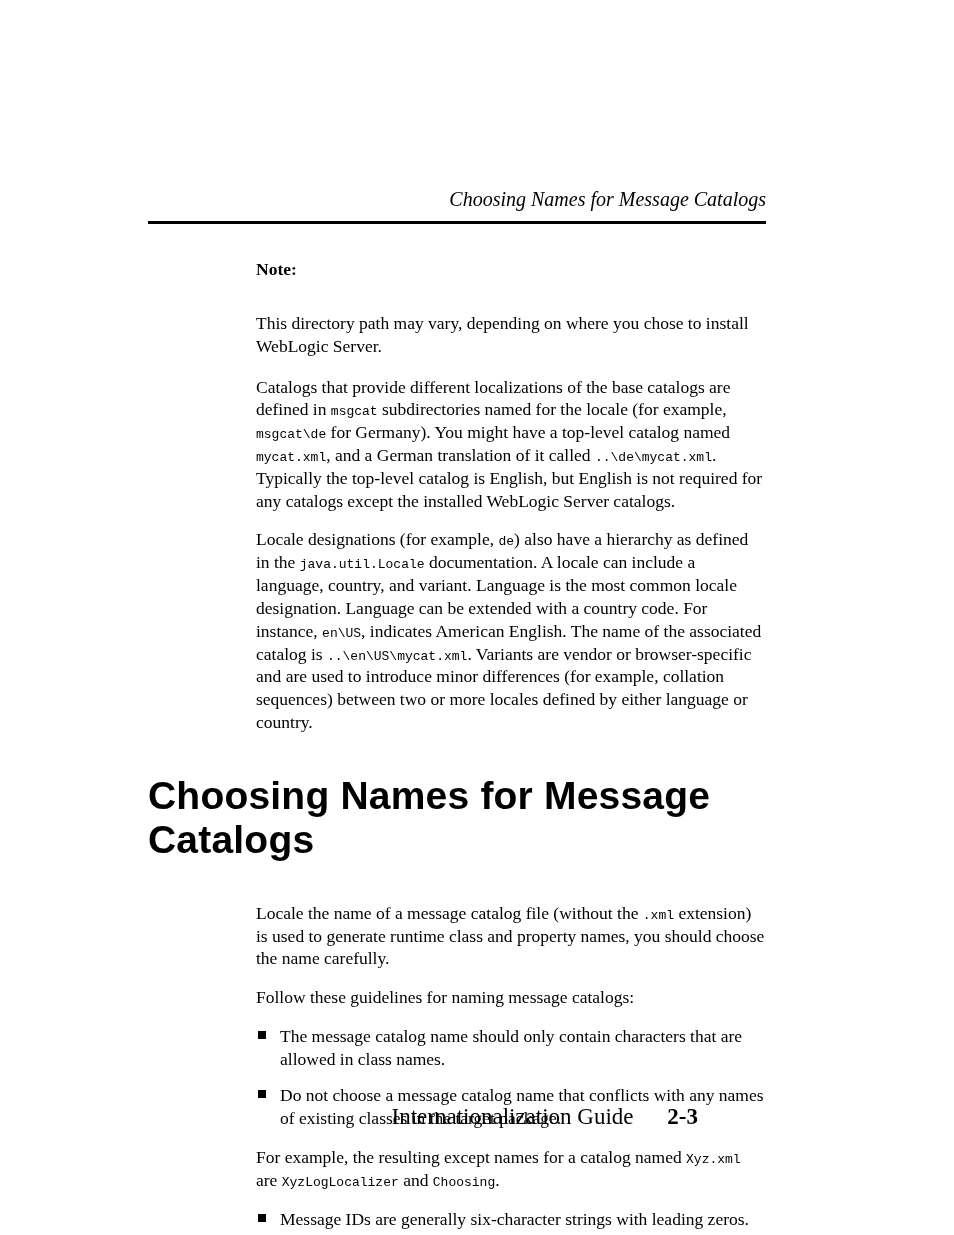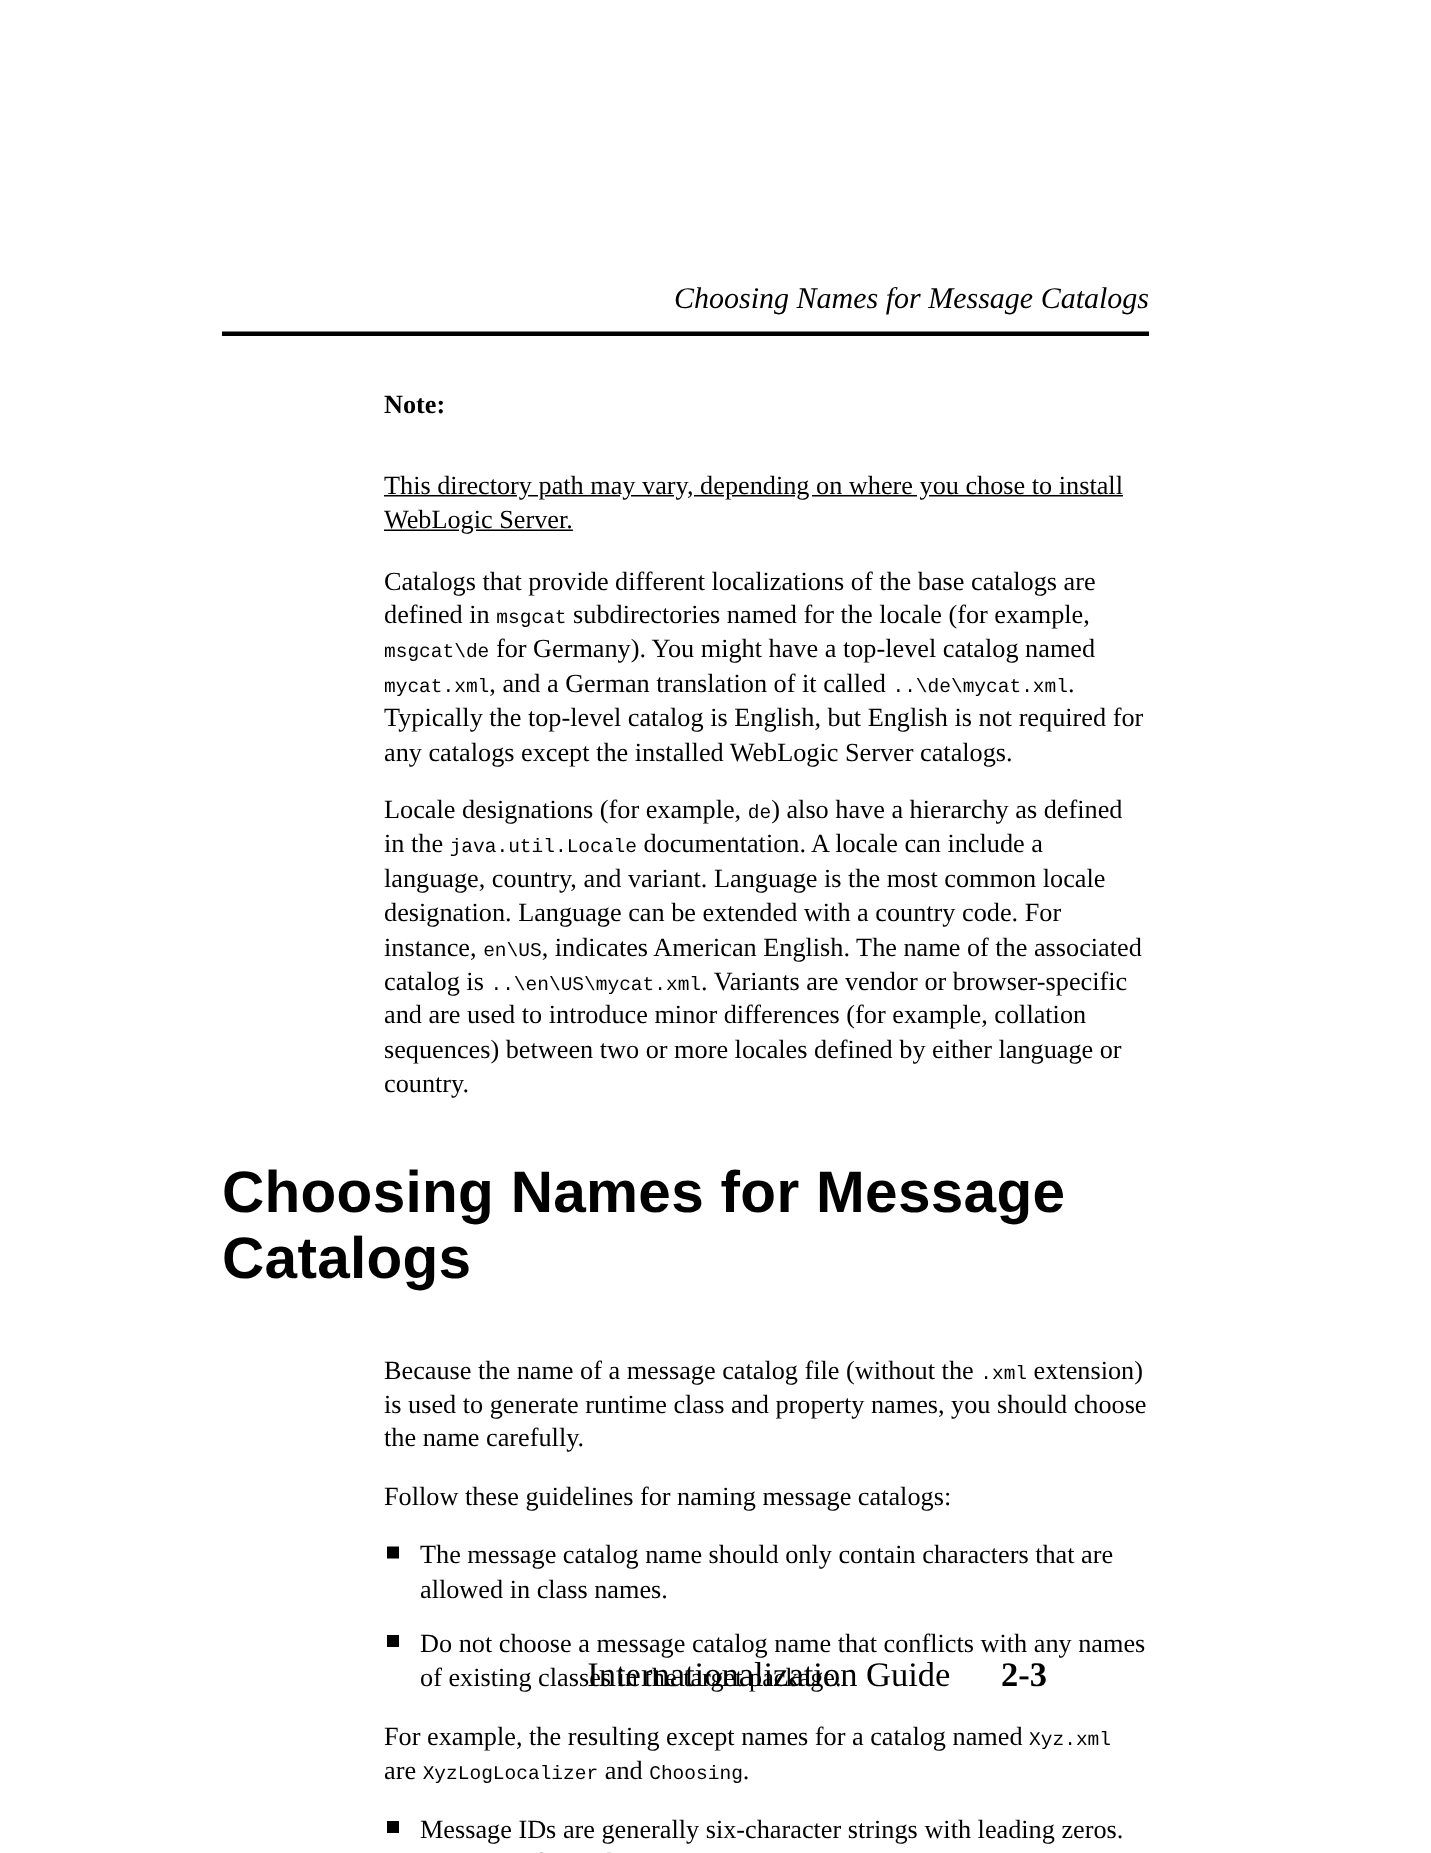--- a/index.html
+++ b/index.html
@@ -40,21 +40,20 @@
     margin-bottom: 18px;
     flex-direction: column;
   }
   .note-label {
     font-weight: bold;
     width: 54px;
     flex: 0 0 54px;
   }
   .note-text {
     flex: 1;
-    text-decoration: underline;
   }
   .para {
     margin-bottom: 16px;
   }
   code, .mono {
     font-family: "Courier New", Courier, monospace;
     font-size: 13px;
   }
   h1.section {
     font-family: "Arial Narrow", "Helvetica Neue", Arial, sans-serif;
@@ -118,21 +117,21 @@
       <span>Locale designations (for example, </span><code>de</code><span>) also have a hierarchy as defined in the </span><code>java.util.Locale</code><span> documentation. A locale can include a language, country, and variant. Language is the most common locale designation. Language can be extended with a country code. For instance, </span><code>en\US</code><span>, indicates American English. The name of the associated catalog is </span><code>..\en\US\mycat.xml</code><span>. Variants are vendor or browser-specific and are used to introduce minor differences (for example, collation sequences) between two or more locales defined by either language or country.</span>
     </div>
 
   </div>
 
   <h1 class="section">Choosing Names for Message Catalogs</h1>
 
   <div class="body-block">
 
     <div class="para">
-      <span>Because the name of a message catalog file (without the </span><code>.xml</code><span> extension) is used to generate runtime class and property names, you should choose the name carefully.</span>
+      <span>Locale the name of a message catalog file (without the </span><code>.xml</code><span> extension) is used to generate runtime class and property names, you should choose the name carefully.</span>
     </div>
 
     <div class="para">Follow these guidelines for naming message catalogs:</div>
 
     <ul class="square">
       <li>The message catalog name should only contain characters that are allowed in class names.</li>
       <li>Do not choose a message catalog name that conflicts with any names of existing classes in the target package.</li>
     </ul>
 
     <div class="para">

